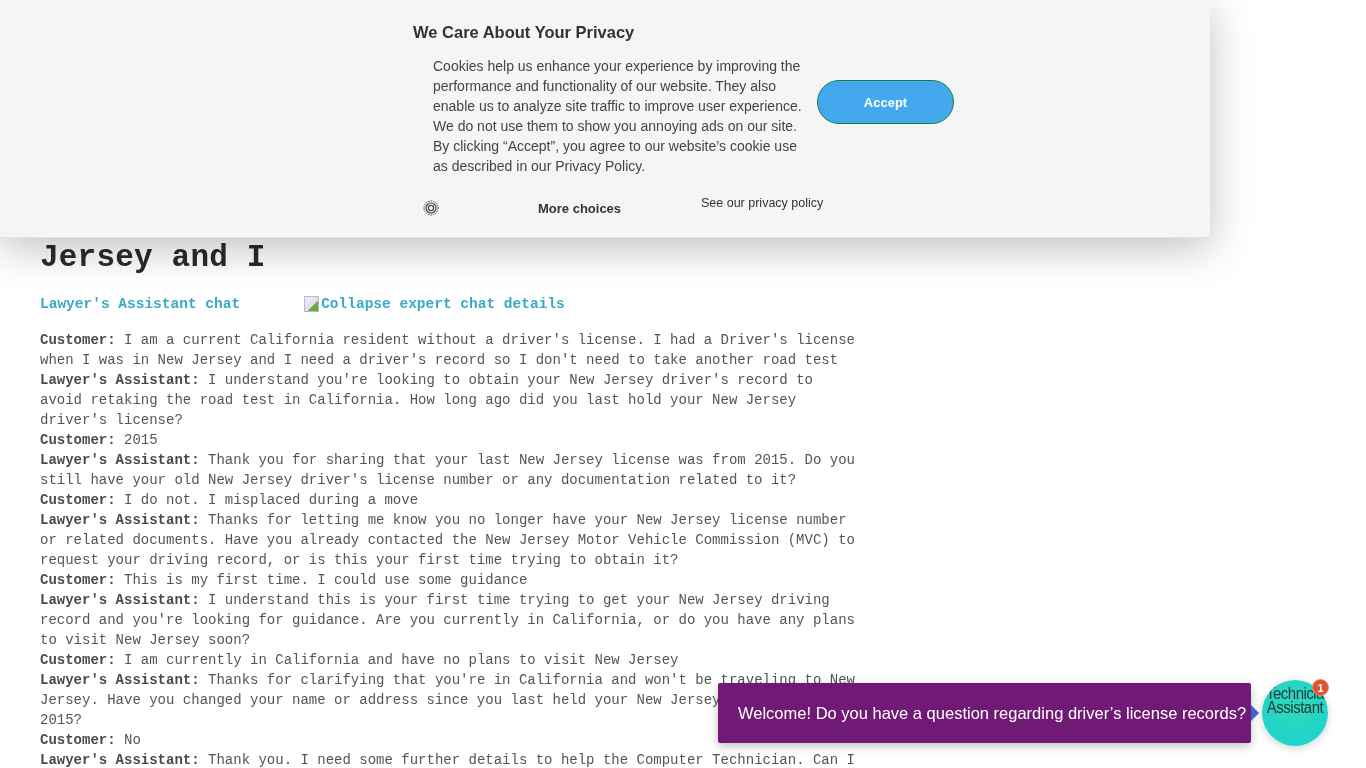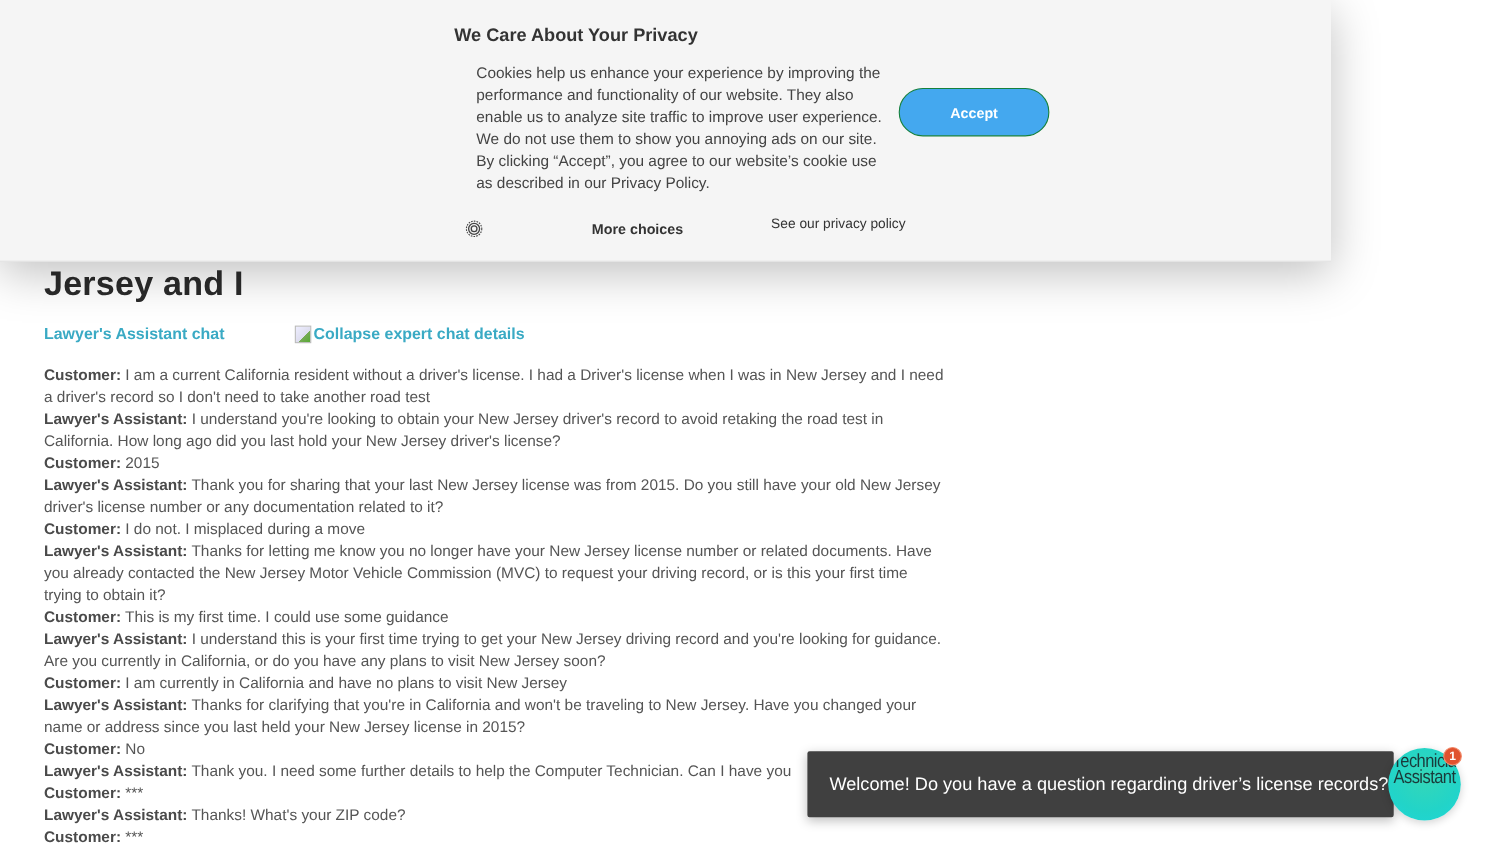--- a/index.html
+++ b/index.html
@@ -1,20 +1,20 @@
 <!DOCTYPE html>
 <html><head>
   <meta charset="utf-8">
   <style>
     * { box-sizing: border-box; margin: 0; padding: 0; }
     html, body { width: 1366px; height: 768px; overflow: hidden; background: #ffffff; }
     body { font-family: "Liberation Sans", sans-serif; color: #555555; position: relative; }
 
     
-    .page { position: absolute; left: 0; top: 0; width: 1171px; height: 768px; }
+    .page { position: absolute; left: 0; top: 0; width: 1171px; height: 768px; font-family: Liberation Mono, monospace; }
     .question-title {
       position: absolute; left: 40px; top: 236px;
       font-size: 31px; font-weight: bold; color: #2b2b2b; letter-spacing: 0.2px;
       line-height: 44px;
     }
     .chat-header {
       position: absolute; left: 40px; top: 295px;
       font-size: 14.5px; font-weight: bold; color: #3aaac4;
       display: flex; align-items: center; line-height: 18px; gap: 48px;
     }
@@ -65,24 +65,24 @@
       cursor: pointer;
     }
     .privacy-policy-link {
       position: absolute; left: 288px; top: 0; font-size: 12.5px; font-weight: normal; color: #333;
       cursor: pointer;
     }
 
     
     .chat-popup {
       position: absolute; left: 718px; top: 683px; width: 533px; height: 60px;
-      background: #404040; color: #ffffff; border-radius: 2px;
+      background: #701a75; color: #ffffff; border-radius: 2px;
       box-shadow: 0 3px 10px rgba(0,0,0,0.25);
       font-size: 16.5px; display: flex; align-items: center; padding-left: 20px;
-      z-index: 20; cursor: pointer; margin-left: 16px;
+      z-index: 20; cursor: pointer;
     }
     .chat-popup::after {
       content: ""; position: absolute; right: -8px; top: 22px;
       border-top: 8px solid transparent; border-bottom: 8px solid transparent;
       border-left: 8px solid #3c64d6;
     }
     .chat-avatar {
       position: absolute; left: 1262px; top: 680px; width: 66px; height: 66px;
       border-radius: 50%;
       background: radial-gradient(circle at 50% 40%, #35d7b8 0%, #22d4c8 60%, #1ed6d8 100%);

